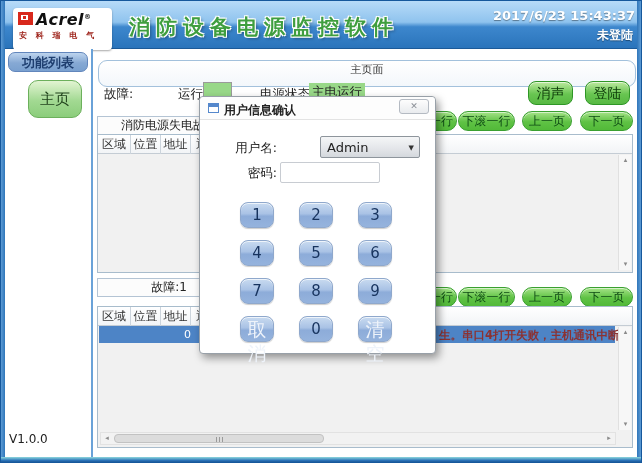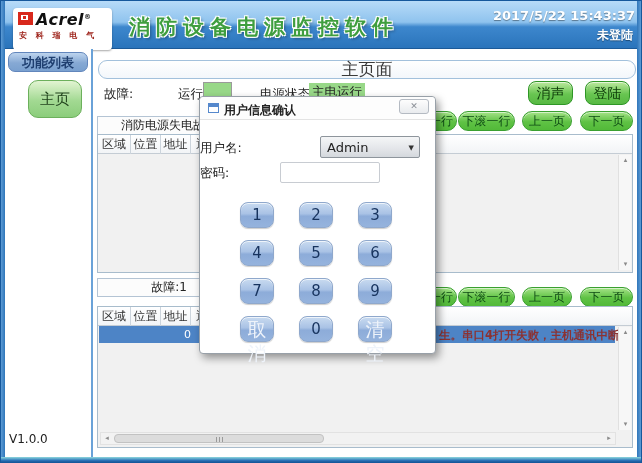--- a/index.html
+++ b/index.html
@@ -34,23 +34,23 @@
   .sidebar { left:4px; top:48px; width:88px; height:410px; background:#fff; border-right:2px solid #6aa2d8; }
   .func-tab { left:7px; top:51px; width:80px; height:20px; border-radius:7px; border:1px solid #6286bc;
               background:linear-gradient(#bdd4ee,#86a9d4 55%,#7aa0cf); color:#1f3f70; font-size:13px; font-weight:bold;
               text-align:center; line-height:19px; }
   .home-btn { left:27px; top:79px; width:54px; height:38px; border-radius:10px; border:1px solid #6cb05c;
               background:linear-gradient(#e2f4d2,#a2d992 55%,#8bcd7b); color:#20421c; font-size:15px;
               text-align:center; line-height:37px; }
   .version { left:8px; top:431px; font-size:12px; color:#222; }
 
   
-  .page-title-bar { left:97px; top:59px; width:538px; height:19px; border:1px solid #a3c1dc; border-radius:9px;
+  .page-title-bar { left:97px; top:59px; width:538px; height:27px; border:1px solid #a3c1dc; border-radius:9px;
                     background:linear-gradient(#ffffff,#f3f7fb); text-align:center; line-height:17px;
-                    font-size:17px; color:#3a3a3a; }
+                    font-size:11px; color:#3a3a3a; }
   .stat-lbl { top:85px; font-size:12.5px; color:#222; white-space:nowrap; }
   .run-swatch { left:202px; top:81px; width:29px; height:17px; background:#98d888; border:1px solid #9a9a9a; }
   .power-value { left:308px; top:82px; font-size:12.5px; color:#222; background:#98d888; padding:1px 3px;text-decoration:underline; }
   .big-green-btn { top:80px; width:45px; height:24px; border-radius:8px; border:1px solid #2f9626;
                    background:linear-gradient(#bce99e,#68c551 55%,#57b943); color:#0c3a08; font-size:14px;
                    text-align:center; line-height:22px; box-shadow:inset 0 1px 0 rgba(255,255,255,.6); }
   .pager-btn { height:20px; border-radius:10px; border:1px solid #3aa030; font-size:12px; color:#0e4a14;
                background:linear-gradient(#a5e388,#5fc244 55%,#52b939); text-align:center; line-height:18px;
                box-shadow:inset 0 1px 0 rgba(255,255,255,.55); }
   .caption-box { left:96px; width:144px; height:19px; border:1px solid #b4c4d4; background:#fcfcfc;
@@ -78,21 +78,21 @@
   
   .dialog { left:198px; top:95px; width:237px; height:258px; background:#fff; border:1px solid #98a0a8;
             border-radius:4px; box-shadow:3px 4px 8px rgba(0,0,0,.4); z-index:10; }
   .dlg-titlebar { position:absolute; left:0; top:0; right:0; height:23px; border-bottom:1px solid #e3e3e3;
                   border-radius:4px 4px 0 0; background:#fdfdfd; }
   .dlg-icon { position:absolute; left:8px; top:6px; width:11px; height:10px; border:1px solid #5588cc; background:#fff; }
   .dlg-icon::before { content:""; position:absolute; left:0; top:0; right:0; height:3px; background:#5588cc; }
   .dlg-title { position:absolute; left:24px; top:5px; font-size:12px; font-weight:bold; color:#222; }
   .dlg-close { position:absolute; right:6px; top:2px; width:30px; height:15px; border:1px solid #b4bac2; border-radius:3px;
                background:linear-gradient(#fdfdfd,#e9ebee); color:#8a8f96; font-size:9px; text-align:center; line-height:13px; }
-  .dlg-label { position:absolute; left:0; width:77px; font-size:12.5px; color:#222; }
+  .dlg-label { position:absolute; left:0; width:77px; text-align:right; font-size:12.5px; color:#222; }
   .combo { position:absolute; left:80px; top:39px; width:100px; height:22px; border:1px solid #8e959c; border-radius:2px;
            background:linear-gradient(#f5f6f7,#e3e5e9 60%,#d4d8dd);margin-left:40px; }
   .combo-text { position:absolute; left:6px; top:3px; font-size:13px; color:#222; }
   .combo-arrow { position:absolute; right:5px; top:7px; font-size:7px; color:#333; }
   .pwd-input { position:absolute; left:80px; top:65px; width:100px; height:21px; border:1px solid #c8ccd2; border-radius:2px;
                background:#fff; font-size:13px; padding:0 4px; font-family:inherit; }
   .key { position:absolute; width:34px; height:26px; border-radius:8px; border:1px solid #8fa8cc;
          background:linear-gradient(#c9dbf0,#a9c2e5 45%,#8dacd9 55%,#95b3dd); color:#17335e; font-size:15px;
          text-align:center; line-height:24px; box-shadow:inset 0 1px 0 rgba(255,255,255,.7),0 1px 1px rgba(0,0,0,.2); }
   .key.word { font-size:19px; color:#eef3fa; }
@@ -107,21 +107,21 @@
   <div class="abs header">
     <div class="abs logo-box">
       <div class="abs logo-mark">
         <div class="abs logo-mark-in"></div>
         <div class="abs logo-mark-in2"></div>
       </div>
       <div class="abs brand"><span>Acrel</span><span class="brand-reg">®</span></div>
       <div class="abs brand-sub">安 科 瑞 电 气</div>
     </div>
     <div class="abs app-title">消防设备电源监控软件</div>
-    <div class="abs datetime">2017/5/22 15:43:37</div>
+    <div class="abs datetime">2017/6/23 15:43:37</div>
     <div class="abs login-status">未登陆</div>
   </div>
 
   <div class="abs sidebar"></div>
   <div class="abs home-btn">主页</div>
   <div class="abs func-tab">功能列表</div>
   <div class="abs version">V1.0.0</div>
 
   <div class="abs page-title-bar">主页面</div>
 

